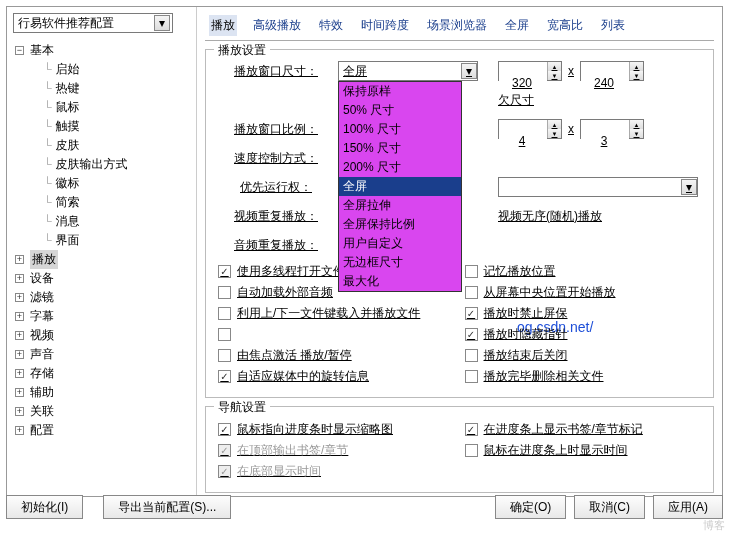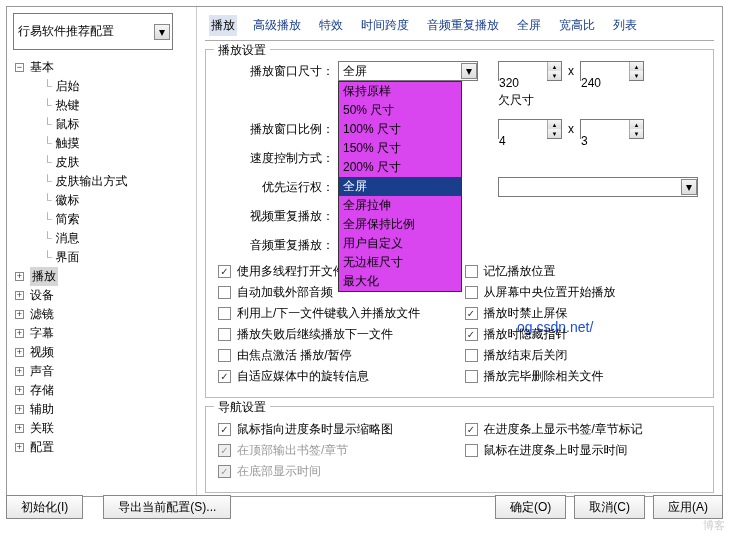--- a/index.html
+++ b/index.html
@@ -1,37 +1,37 @@
 <!DOCTYPE html>
 <html><head>
 <meta charset="utf-8">
 <style>
 * { box-sizing: border-box; margin: 0; padding: 0; font-family: "Microsoft YaHei", SimSun, sans-serif; font-size: 12px; }
 body { background: #fff; width: 729px; height: 537px; position: relative; }
 .main { position: absolute; top: 6px; left: 6px; right: 6px; bottom: 40px; border: 1px solid #999; display: flex; }
 .left-panel { width: 190px; padding: 6px; border-right: 1px solid #ccc; }
-.profile-select { width: 160px; height: 37px; border: 1px solid #7a7a7a; display: flex; align-items: center; justify-content: space-between; padding: 0 2px 0 4px; position: relative; }
+.profile-select { width: 160px; height: 20px; border: 1px solid #7a7a7a; display: flex; align-items: center; justify-content: space-between; padding: 0 2px 0 4px; position: relative; }
 .dropdown-btn { width: 16px; height: 16px; background: linear-gradient(#f5f5f5,#ddd); border: 1px solid #888; display: flex; align-items: center; justify-content: center; }
 .tree { margin-top: 8px; line-height: 19px; }
 .tree-row { display: flex; align-items: center; gap: 2px; padding-left: 2px; }
 .tree-child { padding-left: 30px; display: flex; align-items: center; position: relative; }
 .expander { width: 9px; height: 9px; border: 1px solid #888; display: flex; align-items: center; justify-content: center; font-size: 9px; line-height: 1; color: #333; margin-right: 4px; }
 .tree-sel { background: #d6d6d6; padding: 0 2px; }
 .right-panel { flex: 1; padding: 4px 8px 8px 8px; position: relative; }
 .tabs { display: flex; gap: 14px; border-bottom: 1px solid #aaa; padding: 4px 4px 4px 4px; color: #1a3e8c; }
 .tab { padding: 2px 2px; cursor: default; }
 .tab.active { background: #dce4f2; color: #000; }
-.fieldset { border: 1px solid #bbb; margin-top: 8px; padding: 10px 12px 12px 12px; position: relative; }
+.fieldset { border: 1px solid #bbb; margin-top: 8px; padding: 10px 12px 12px 12px; position: relative; text-decoration: underline; }
 .legend { position: absolute; top: -8px; left: 8px; background: #fff; padding: 0 4px; }
 .form-row { display: flex; align-items: center; margin-bottom: 7px; height: 22px; }
-.form-label { width: 120px; text-align: right; padding-right: 4px; }
+.form-label { width: 120px; text-align: center; padding-right: 4px; }
 .select-box { width: 140px; height: 20px; border: 1px solid #7a7a7a; display: flex; align-items: center; justify-content: space-between; padding-left: 4px; position: relative; }
 .right-ctrl { margin-left: 20px; display: flex; align-items: center; gap: 6px; }
 .num-input { display: flex; align-items: center; border: 1px solid #7a7a7a; height: 20px; }
-.num-input input { border: none; width: 48px; text-align: left; padding-right: 2px; height: 18px; outline: none; margin-top: 24px; }
+.num-input input { border: none; width: 48px; text-align: center; padding-right: 2px; height: 18px; outline: none; margin-top: 24px; }
 .spinner { width: 14px; height: 18px; display: flex; flex-direction: column; border-left: 1px solid #aaa; }
 .spin-btn { flex: 1; background: linear-gradient(#f5f5f5,#ddd); font-size: 6px; display: flex; align-items: center; justify-content: center; }
 .dropdown-list { position: absolute; top: 19px; left: -1px; width: 124px; background: #d946ef; border: 1px solid #333; z-index: 10; }
 .dropdown-item { padding: 1px 4px; line-height: 17px; }
 .dropdown-item.selected { background: #1a3e8c; color: #fff; }
 .check-grid { display: grid; grid-template-columns: 1fr 1fr; gap: 4px 10px; margin-top: 4px; }
 .check-row { display: flex; align-items: center; gap: 6px; }
 .checkbox { width: 13px; height: 13px; border: 1px solid #888; display: flex; align-items: center; justify-content: center; font-size: 10px; color: #333; background: #fff; }
 .checkbox.disabled { background: #eee; color: #999; }
 .disabled-text { color: #999; }
@@ -142,21 +142,21 @@
     </div>
   </div>
 
   <div class="right-panel">
     <div class="watermark">og.csdn.net/</div>
     <div class="tabs" id="tabs">
         <div class="tab active">播放</div>
         <div class="tab">高级播放</div>
         <div class="tab">特效</div>
         <div class="tab">时间跨度</div>
-        <div class="tab">音频重复播放</div>
+        <div class="tab">场景浏览器</div>
         <div class="tab">全屏</div>
         <div class="tab">宽高比</div>
         <div class="tab">列表</div>
       </div>
 
     <div class="fieldset">
       <div class="legend">播放设置</div>
 
       <div class="form-row">
         <span class="form-label">播放窗口尺寸：</span>
@@ -237,20 +237,23 @@
         <div class="right-ctrl">
           <div class="wide-select" style="width:200px">
               <div class="dropdown-btn">▾</div>
             </div>
         </div>
       </div>
 
       <div class="form-row">
         <span class="form-label">视频重复播放：</span>
         <div style="width:140px"></div>
+        <div class="right-ctrl">
+            <span>视频无序(随机)播放</span>
+          </div>
       </div>
 
       <div class="form-row">
         <span class="form-label">音频重复播放：</span>
         <div style="width:140px"></div>
       </div>
 
       <div class="check-grid" id="check-grid">
           <div class="check-row">
             <span class="checkbox">✓</span>
@@ -271,21 +274,20 @@
           <div class="check-row">
             <span class="checkbox"></span>
             <span class="">利用上/下一文件键载入并播放文件</span>
           </div>
           <div class="check-row">
             <span class="checkbox">✓</span>
             <span class="">播放时禁止屏保</span>
           </div>
           <div class="check-row">
             <span class="checkbox"></span>
-            <span class="">播放失败后继续播放下一文件</span>
           </div>
           <div class="check-row">
             <span class="checkbox">✓</span>
             <span class="">播放时隐藏指针</span>
           </div>
           <div class="check-row">
             <span class="checkbox"></span>
             <span class="">由焦点激活 播放/暂停</span>
           </div>
           <div class="check-row">

